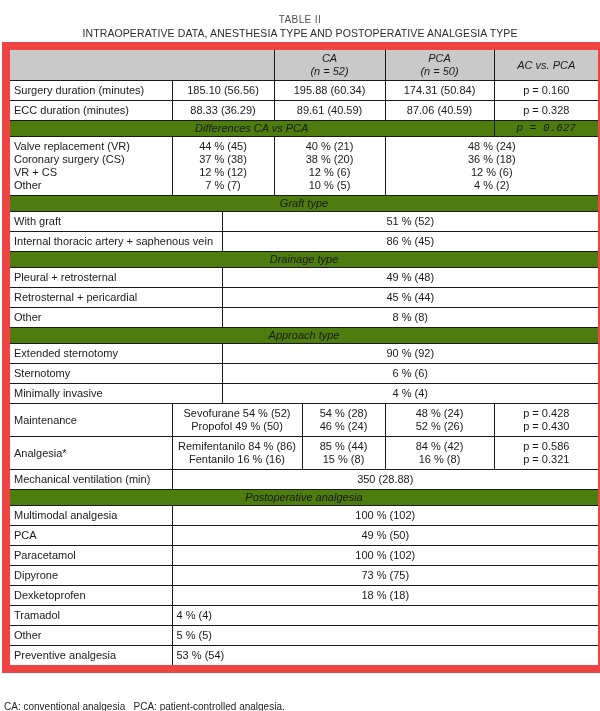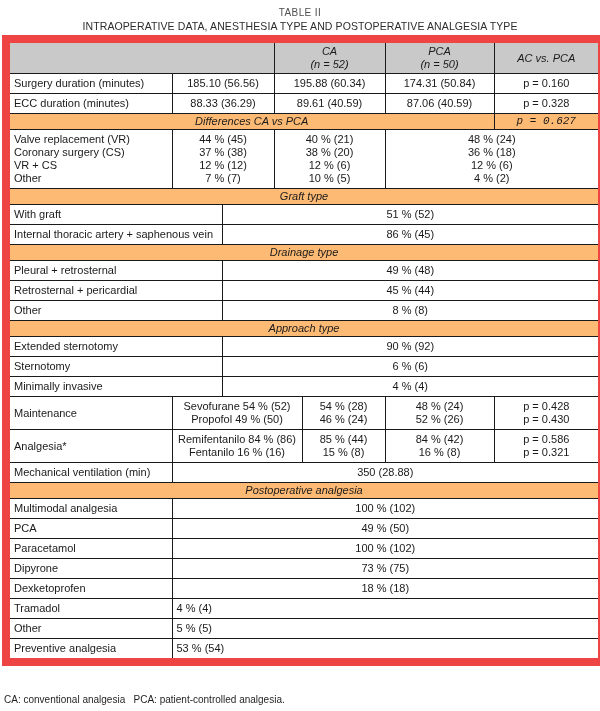--- a/index.html
+++ b/index.html
@@ -10,21 +10,21 @@
     background: #ffffff;
     overflow: hidden;
   }
   .page {
     font-family: "Liberation Sans", "DejaVu Sans", sans-serif;
     color: #1a1a1a;
     width: 600px;
   }
   .title-block {
     text-align: center;
-    padding-top: 7px;
+    padding-top: 14px;
     line-height: 12px;
   }
   .table-number {
     font-size: 10px;
     color: #4f4f4f;
     letter-spacing: 0.4px;
   }
   .table-subtitle {
     font-size: 10.5px;
     color: #2d2d2d;
@@ -43,21 +43,21 @@
     font-size: 11px;
     line-height: 13px;
     padding: 3px 4px;
     vertical-align: middle;
     overflow: hidden;
   }
   td.lbl { text-align: left; }
   td.val { text-align: center; }
   td.val-left { text-align: left; }
   tr.band td {
-    background: #fdba74;
+    background: #4d7c0f;
     font-style: italic;
     text-align: center;
     padding: 1px 4px;
   }
   tr.colhead td {
     background: #c9c9c9;
     font-style: italic;
     text-align: center;
     padding: 2px 4px;
   }

